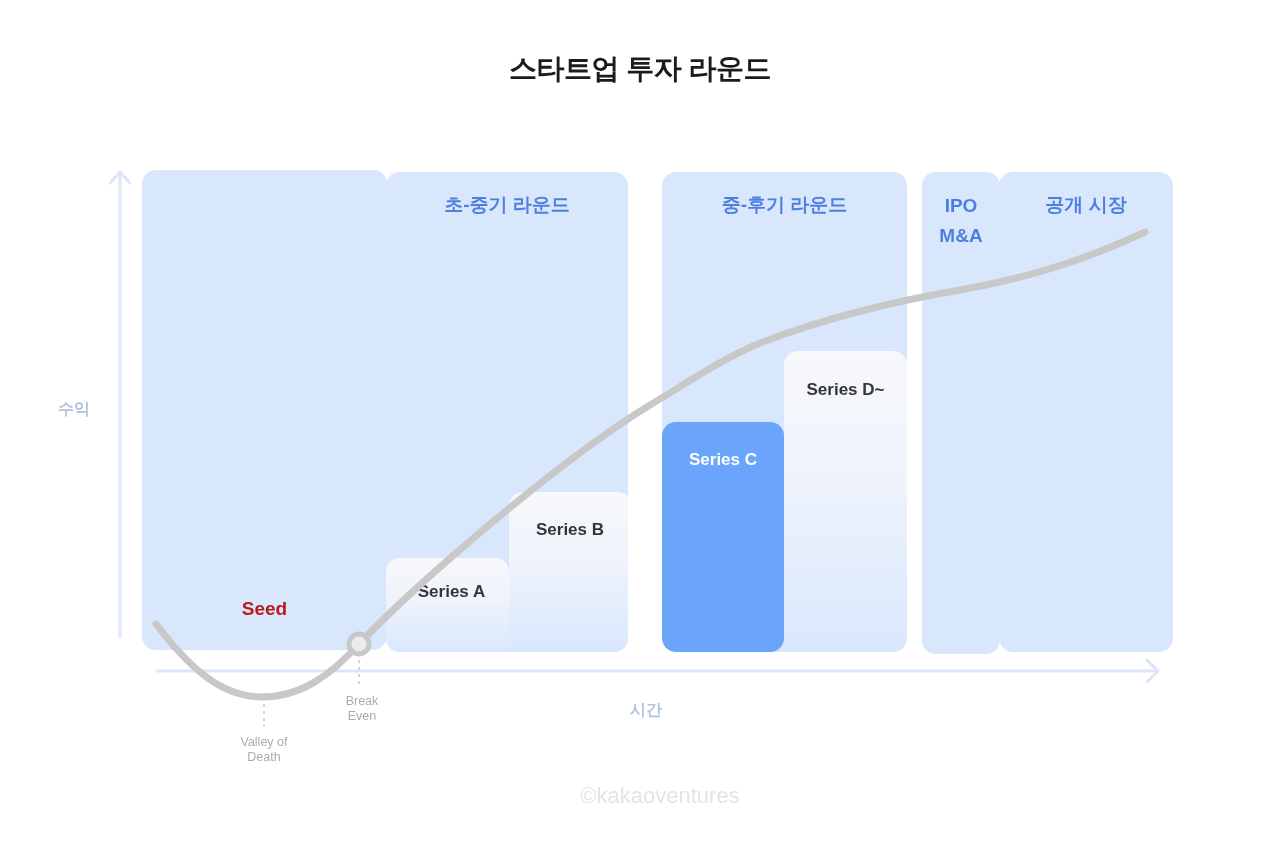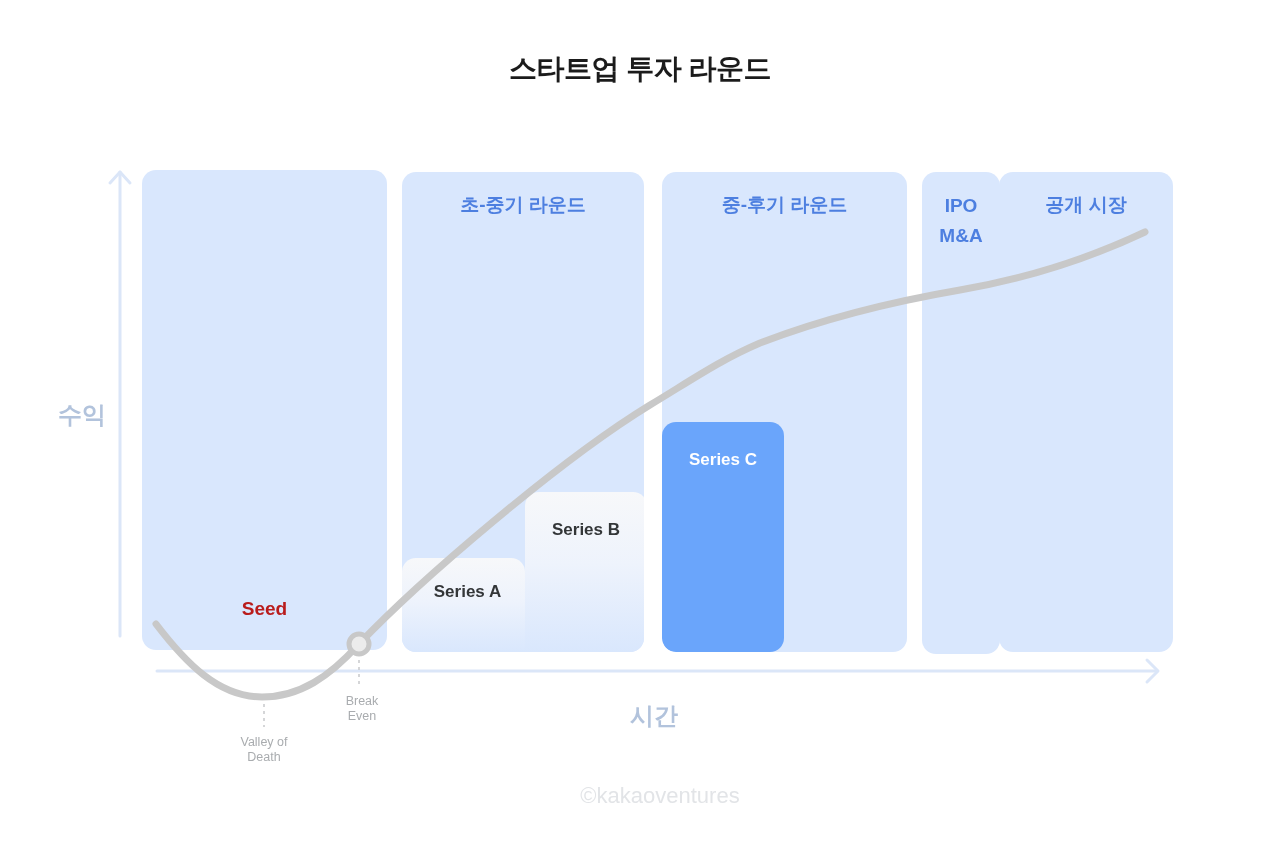--- a/index.html
+++ b/index.html
@@ -12,49 +12,52 @@
                    font-size: 19px; font-weight: bold; color: #4d7fe0; line-height: 30px; }
     .step { position: absolute; border-radius: 14px 14px 0 0;
             background: linear-gradient(to bottom, #f7f8fa 0%, #eef3fc 45%, #d9e7fd 100%); }
     .step.c { background: #6aa5fb; border-radius: 14px 14px 14px 14px; }
     .step.b, .step.d { border-radius: 14px 14px 14px 0; }
     .step-label { position: absolute; left: 0; right: 0; text-align: center;
                   font-size: 17px; font-weight: bold; color: #333638; }
     .step.c .step-label { color: #ffffff; }
     .seed-label { position: absolute; left: 0; right: 0; text-align: center; top: 428px;
                   font-size: 19px; font-weight: bold; color: #b91c1c; }
-    .axis-label { position: absolute; font-size: 24px; font-weight: bold; color: #b2c3dc; }
+    .axis-label { position: absolute; font-size: 16px; font-weight: bold; color: #b2c3dc; }
     .annot { position: absolute; text-align: center; font-size: 12.5px; color: #a9acaf; line-height: 15px; }
     .credit { position: absolute; left: 0; width: 1280px; top: 783px; text-align: center;
               font-size: 22px; color: #e2e4e7; padding-left: 20px; }
     svg.overlay { position: absolute; left: 0; top: 0; }
   </style>
 </head>
 <body>
 
 <div class="title">스타트업 투자 라운드</div>
 
 <div class="panel" style="left:142px; top:170px; width:245px; height:480px;">
   <div class="seed-label">Seed</div>
 </div>
 
-<div class="panel" style="left:402px; top:172px; width:242px; height:480px; overflow:hidden;text-decoration:underline;">
+<div class="panel" style="left:386px; top:172px; width:242px; height:480px; overflow:hidden;text-decoration:underline;">
   <div class="panel-label" style="top:18px;">초-중기 라운드</div>
   <div class="step a" style="left:0; top:386px; width:123px; height:94px;">
     <div class="step-label" style="top:24px;margin-left:8px;">Series A</div>
   </div>
   <div class="step b" style="left:123px; top:320px; width:122px; height:160px;">
     <div class="step-label" style="top:28px;">Series B</div>
   </div>
 </div>
 
 <div class="panel" style="left:662px; top:172px; width:245px; height:480px; overflow:hidden;">
   <div class="panel-label" style="top:18px;">중-후기 라운드</div>
   <div class="step c" style="left:0; top:250px; width:122px; height:230px;">
     <div class="step-label" style="top:28px;">Series C</div>
+  </div>
+  <div class="step d" style="left:122px; top:179px; width:123px; height:301px;">
+    <div class="step-label" style="top:29px;">Series D~</div>
   </div>
 </div>
 
 <div class="panel" style="left:922px; top:172px; width:78px; height:482px;">
   <div class="panel-label" style="top:19px;">IPO</div>
   <div class="panel-label" style="top:49px;">M&amp;A</div>
 </div>
 
 <div class="panel" style="left:999px; top:172px; width:174px; height:480px;">
   <div class="panel-label" style="top:18px;">공개 시장</div>

